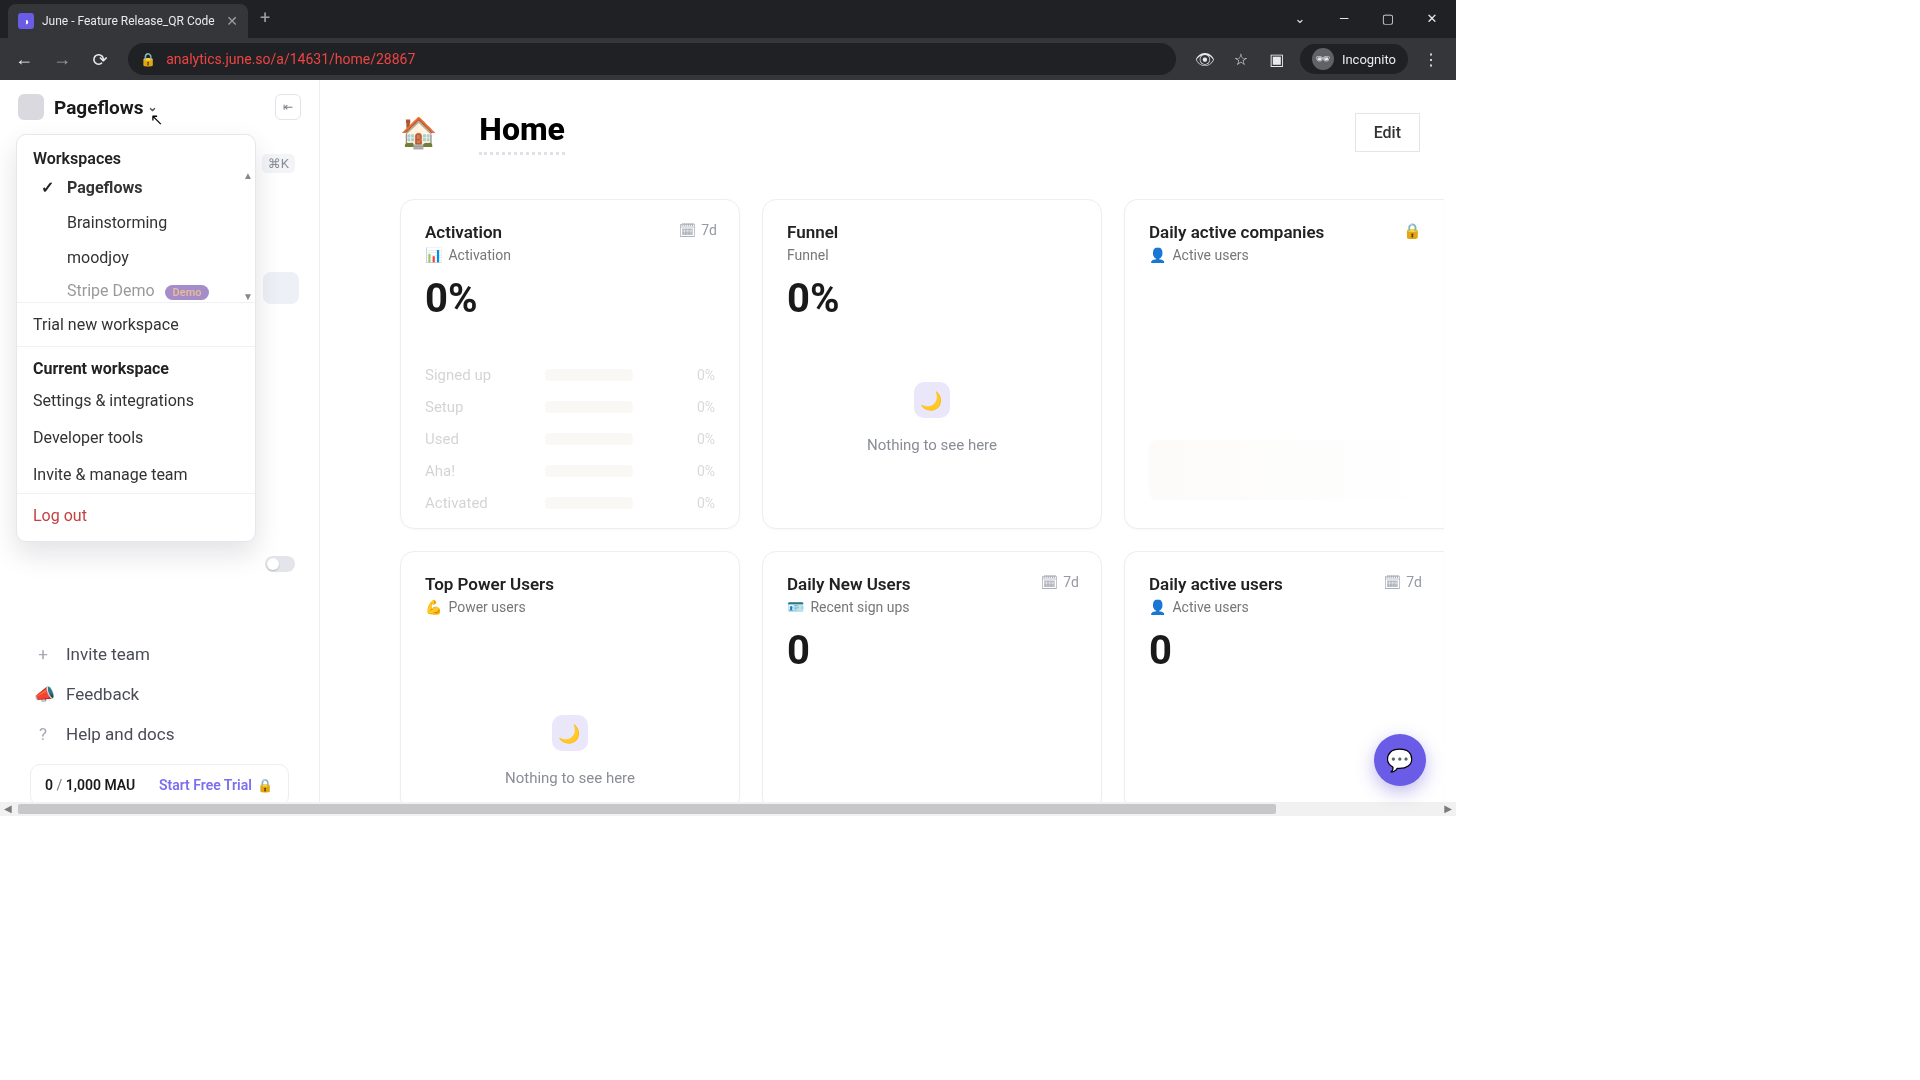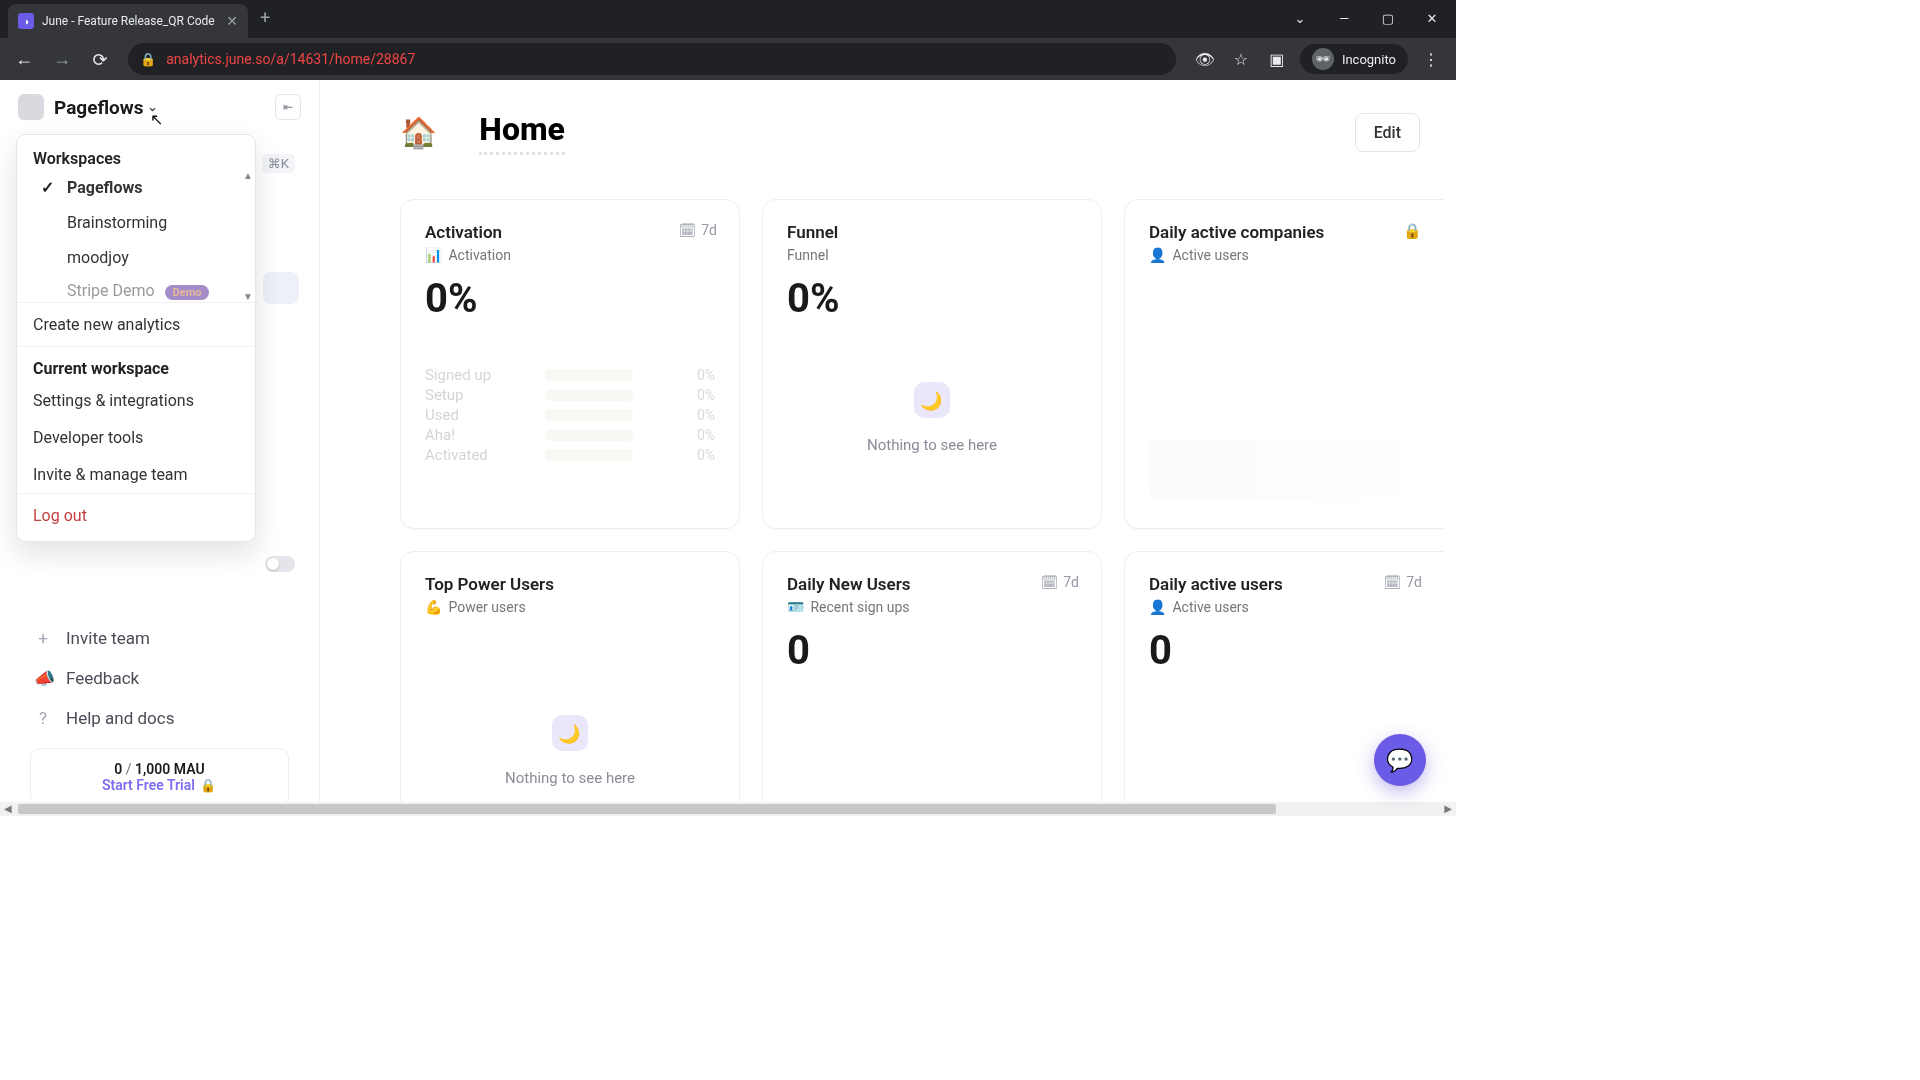--- a/index.html
+++ b/index.html
@@ -54,46 +54,46 @@
 
 .side-shortcut { position:absolute; right:24px; top:74px; font-size:13px; color:#8a8d98; background:#f3f4f7; padding:2px 6px; border-radius:5px;}
 .side-active-tab { position:absolute; right:20px; top:192px; background:#eef0f7; border-radius:8px; width:36px; height:32px;}
 .side-toggle { position:absolute; right:24px; top:476px; width:30px; height:16px; background:#e4e5ea; border-radius:10px; }
 .side-toggle::after{content:""; position:absolute; left:2px; top:2px; width:12px; height:12px; background:#fff; border-radius:50%; box-shadow:0 1px 2px rgba(0,0,0,.2);}
 
 .side-bottom { margin-top:auto; }
 .side-bottom-item { display:flex; align-items:center; gap:14px; padding:10px 16px; font-size:17px; color:#4a4c57; cursor:pointer;}
 .side-bottom-item .ic { color:#a6a8b3; font-size:17px; width:18px; text-align:center;}
 
-.mau-box { margin:10px 12px 0; padding:12px 14px; border:1px solid #edeef3; border-radius:10px; display:flex; align-items:center; justify-content:space-between; font-size:14px;flex-direction:column;}
+.mau-box { margin:10px 12px 0; padding:12px 14px; border:1px solid #edeef3; border-radius:10px; display:flex; align-items:center; justify-content:space-between; font-size:14px;}
 .mau-text { color:#1a1a1a; font-weight:600;}
 .mau-text .sep { color:#777; font-weight:400;}
 .mau-trial { color:#7c6df2; font-weight:600; display:flex; align-items:center; gap:6px; cursor:pointer;}
 .mau-lock { color:#b7b1ee; font-size:13px;}
 
 
 .main { flex:1; padding: 30px 0 0 80px; overflow:hidden; }
 .page-head { display:flex; align-items:center; gap:18px; }
 .home-icon { font-size:30px; }
 .page-title { font-size:32px; font-weight:800; border-bottom: 3px dotted #e0e2ea; padding-bottom:4px;margin-left:24px;}
-.edit-btn { margin-left:auto; margin-right:36px; background:#fff; border:1px solid #e4e5eb; border-radius:8px; padding:9px 18px; font-size:16px; color:#333; font-weight:500; cursor:pointer;}
+.edit-btn { margin-left:auto; margin-right:36px; background:#fff; border:1px solid #e4e5eb; border-radius:0; padding:9px 18px; font-size:16px; color:#333; font-weight:500; cursor:pointer;}
 
 .cards { display:flex; gap:22px; margin-top:44px; }
 .cards.row2 { margin-top:22px; }
 .card { width:340px; height:330px; border:1px solid #edeef3; border-radius:14px; padding:22px 24px; box-shadow: 0 1px 2px rgba(20,20,40,0.03); position:relative;}
 .card.right-edge { width:320px; border-right:none; border-radius:14px 0 0 14px;}
 .card.row2h { height:260px; }
 .card-title { font-size:17px; font-weight:600; color:#222; }
 .card-period { position:absolute; right:22px; top:22px; color:#9598a6; font-size:14px; display:flex; align-items:center; gap:5px;}
 .card-lock { position:absolute; right:22px; top:22px; color:#a7a3ee; font-size:15px;}
 .card-sub { margin-top:5px; font-size:14px; color:#777; display:flex; align-items:center; gap:6px;}
 .card-sub .emoji { font-size:14px; }
 .card-big { margin-top:12px; font-size:40px; font-weight:700; color:#1a1a1a;}
 
-.act-rows { margin-top:44px; display:flex; flex-direction:column; gap:2px; opacity:0.28;}
+.act-rows { margin-top:44px; display:flex; flex-direction:column; gap:14px; opacity:0.28;}
 .act-row { display:flex; align-items:center; font-size:15px; color:#666;}
 .act-row .label { width:120px; }
 .act-row .bar { width:88px; height:12px; background:#efe8dc; border-radius:4px; margin-right:auto;}
 .act-row .pct { color:#777; font-size:14px;}
 
 .empty-state { display:flex; flex-direction:column; align-items:center; margin-top:60px; gap:18px;}
 .empty-icon { width:36px; height:36px; background:#eae7fb; border-radius:10px; display:flex; align-items:center; justify-content:center; color:#8a7df0; font-size:18px;}
 .empty-text { color:#8a8d98; font-size:15px;}
 
 .card .empty-state.low { margin-top:100px; }
@@ -173,21 +173,21 @@
         </div>
         <div class="dd-item">
           <span>moodjoy</span>
         </div>
         <div class="dd-item partial">
           <span>Stripe Demo</span>
           <span class="demo-badge">Demo</span>
         </div>
         <span class="dd-scrollbar-arrow" style="bottom:0">▼</span>
       </div>
-      <div class="dd-create">Create new analytics</div>
+      <div class="dd-create">Trial new workspace</div>
       <div class="dd-section2">Current workspace</div>
       <div class="dd-link">Settings &amp; integrations</div>
       <div class="dd-link">Developer tools</div>
       <div class="dd-link">Invite &amp; manage team</div>
       <div class="dd-logout">Log out</div>
     </div>
 
     <div class="side-bottom">
       <div class="side-bottom-item">
         <span class="ic">+</span>

